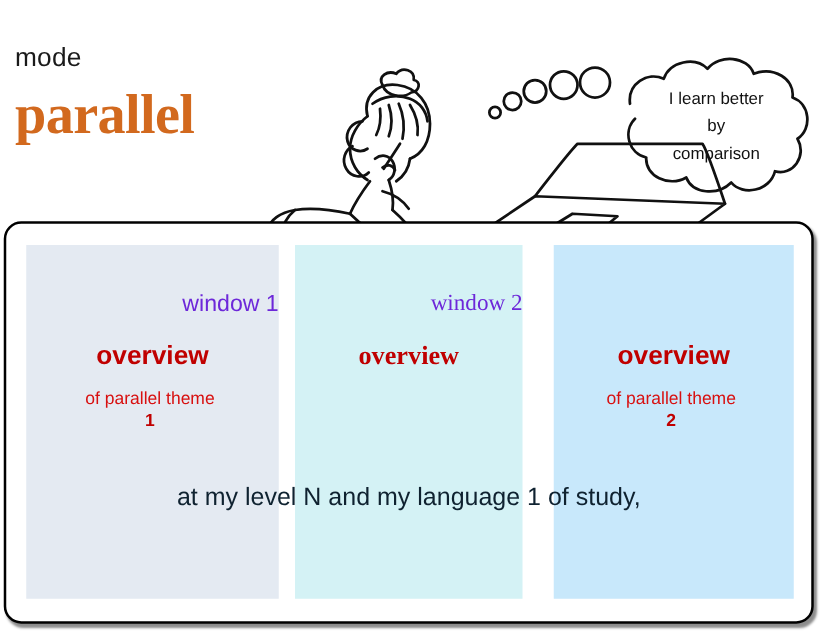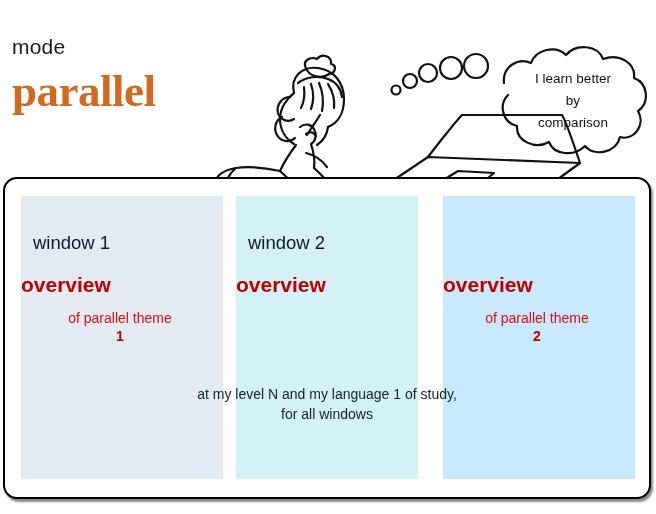--- a/index.html
+++ b/index.html
@@ -73,37 +73,37 @@
     box-shadow: 2px 3px 2px rgba(0,0,0,0.45);
   }
 
   .panel {
     position: absolute;
     top: 17px;
     height: 283px;
     box-sizing: border-box;
   }
   #panel-1 { left: 16px;  width: 202px; }
-  #panel-2 { left: 231px; width: 182px; }
+  #panel-2 { left: 231px; width: 182px; font-family: Liberation Serif, serif; }
   #panel-3 { left: 438px; width: 192px; }
 
   .panel-title {
     position: absolute;
     left: 12px; right: 0;
     top: 38px;
-    text-align: left;
+    text-align: right;
     font-size: 18.5px;
-    color: #0f172a;
+    color: #6d28d9;
     line-height: 1;
   }
   .panel-heading {
     position: absolute;
     left: 0; right: 0;
     top: 78px;
-    text-align: left;
+    text-align: center;
     font-size: 21px;
     font-weight: bold;
     color: #C00000;
     line-height: 1;
   }
   .panel-sub {
     position: absolute;
     left: 0; right: 4px;
     top: 114px;
     text-align: center;
@@ -116,21 +116,21 @@
     color: #C00000;
   }
 
   
   #footer-note {
     position: absolute;
     left: 10px;
     right: 10px;
     top: 205px;
     text-align: center;
-    font-size: 14px;
+    font-size: 20px;
     color: #0f2230;
     line-height: 1.45;
     pointer-events: none;
   }
   #footer-note .line { display: block; }
 </style>
 </head>
 <body>
 
 <div id="header">
@@ -235,15 +235,14 @@
   <div class="panel" id="panel-3" style="background: rgb(200, 232, 251);">
     <div class="panel-heading" style="color: rgb(192, 0, 0);">overview</div>
     <div class="panel-sub" style="color: rgb(216, 16, 16);">
       <span>of parallel theme</span><br>
       <span class="num">2</span>
     </div>
   </div>
 
   <div id="footer-note">
     <span class="line">at my level N and my language 1 of study,</span>
-    <span class="line">for all windows</span>
   </div>
 </div>
 
 </body></html>

